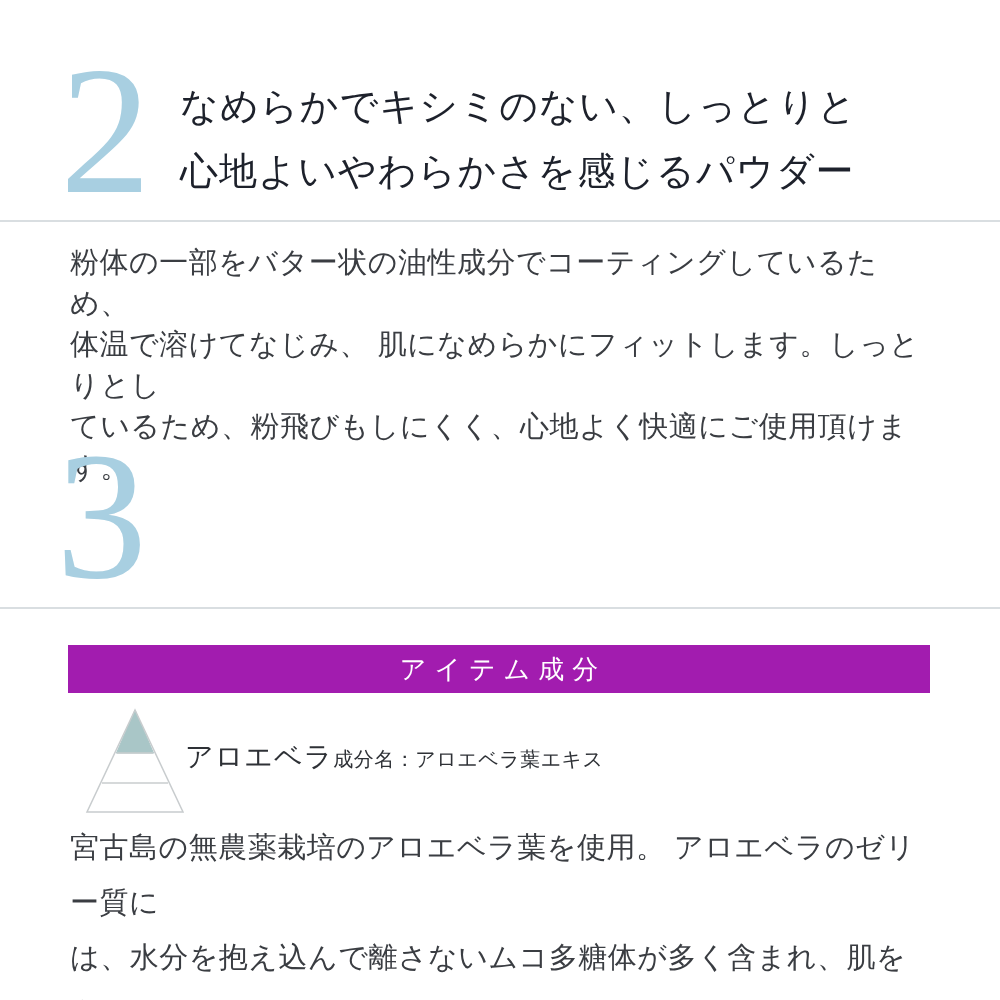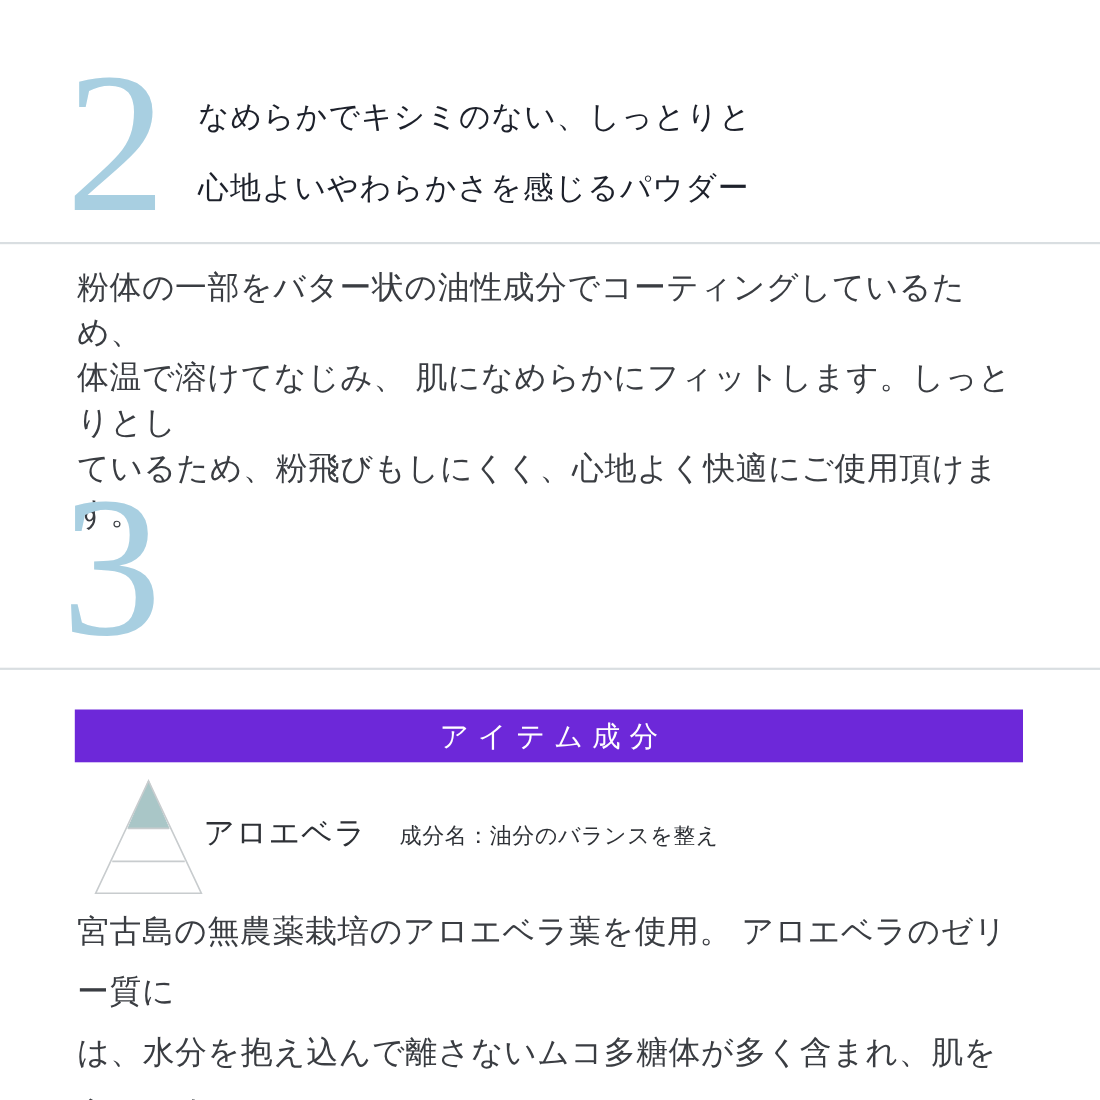--- a/index.html
+++ b/index.html
@@ -27,21 +27,21 @@
     letter-spacing: 0;
   }
   .num-2 { left: 60px; top: 40px; }
   .num-3 { left: 56px; top: 425px; }
 
   .feature-heading {
     position: absolute;
     left: 180px;
     font-family: "Liberation Serif", "DejaVu Serif", serif;
     font-weight: 500;
-    font-size: 28px;
+    font-size: 38px;
     line-height: 65px;
     letter-spacing: 1px;
     color: #1d212b;
     white-space: pre-line;
   }
   .heading-2 { top: 74px; }
   .heading-3 { top: 459px; line-height: 62px; }
 
   .divider {
     position: absolute;
@@ -66,21 +66,21 @@
   .body-1 { top: 242px; }
   .body-2 { top: 820px; line-height: 55px; }
 
   
   .ingredients-banner {
     position: absolute;
     left: 68px;
     top: 645px;
     width: 862px;
     height: 48px;
-    background: #6d28d9;
+    background: #a21caf;
     display: flex;
     align-items: center;
     justify-content: center;
   }
   .ingredients-banner .banner-title {
     color: #ffffff;
     font-size: 26px;
     letter-spacing: 8px;
     padding-left: 8px; 
     line-height: 1;
@@ -95,21 +95,20 @@
     height: 110px;
   }
 
   
   .ingredient-row {
     position: absolute;
     left: 185px;
     top: 738px;
     display: flex;
     align-items: baseline;
-    gap: 30px;
   }
   .ingredient-name {
     font-size: 28px;
     letter-spacing: 1px;
     color: #2e3136;
   }
   .ingredient-component {
     font-size: 20px;
     letter-spacing: 0.5px;
     color: #2e3136;
@@ -143,19 +142,19 @@
     <polygon points="51,4 32.5,47 69.5,47" fill="#a9c6c7" stroke="#a9c6c7" stroke-width="1"></polygon>
 
     <polygon points="51,4 3,106 99,106" fill="none" stroke="#c8ccce" stroke-width="1.5"></polygon>
 
     <line x1="32.5" y1="47" x2="69.5" y2="47" stroke="#c8ccce" stroke-width="1.5"></line>
     <line x1="18" y1="77" x2="84" y2="77" stroke="#c8ccce" stroke-width="1.5"></line>
   </svg>
 
   <div class="ingredient-row">
     <span class="ingredient-name">アロエベラ</span>
-    <span class="ingredient-component">成分名：油分のバランスを整え</span>
+    <span class="ingredient-component">成分名：アロエベラ葉エキス</span>
   </div>
 
   <p class="body-text body-2">宮古島の無農薬栽培のアロエベラ葉を使用。 アロエベラのゼリー質に
 は、水分を抱え込んで離さないムコ多糖体が多く含まれ、肌をうるおす。</p>
 
 </div>
 
 </body></html>

